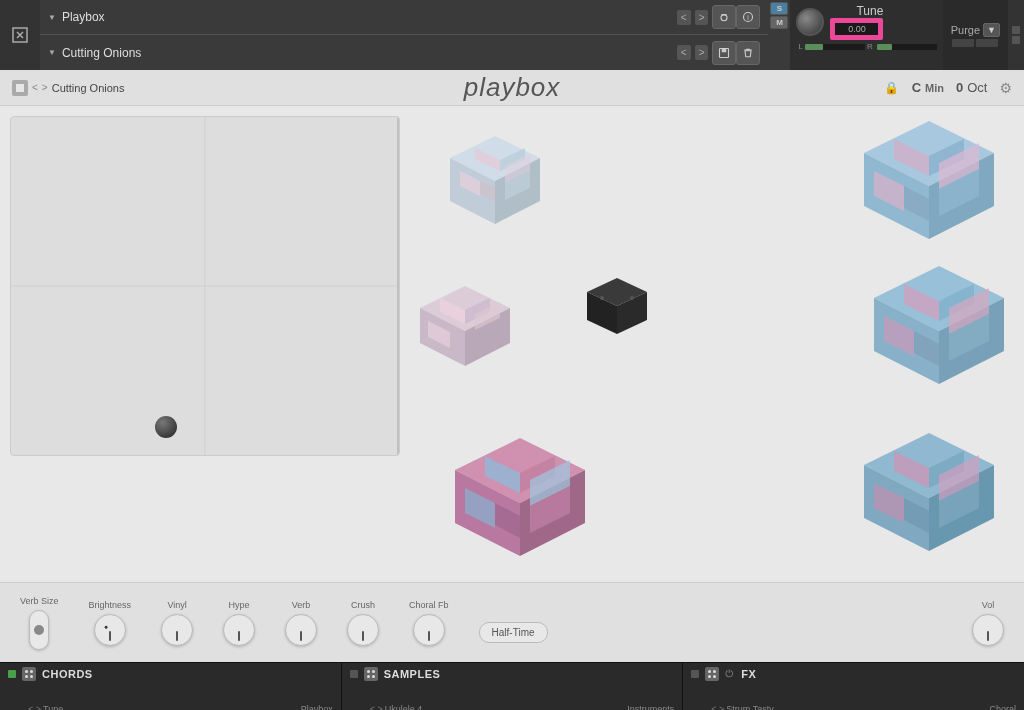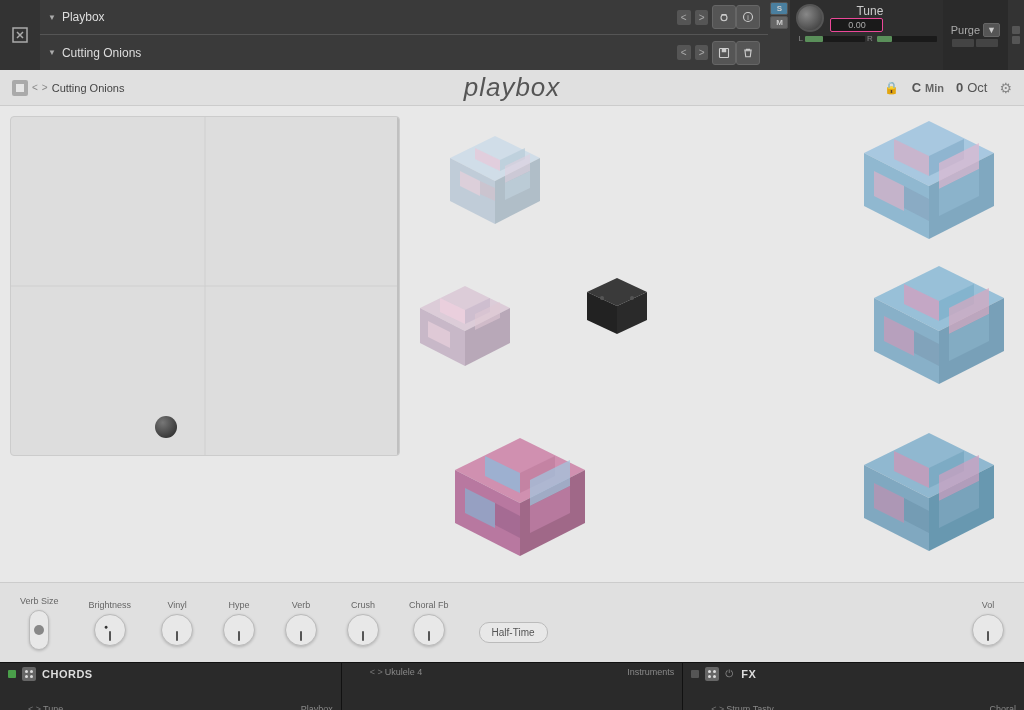--- a/index.html
+++ b/index.html
@@ -121,21 +121,21 @@
       font-size: 12px;
       margin-left: 26px;
     }
 
     .tune-value {
       background: #1a1a1a;
       color: #aaa;
       font-size: 9px;
       padding: 1px 4px;
       border-radius: 2px;
-      border: 1px solid #ec4899;
+      border: 5px solid #ec4899;
       min-width: 35px;
       text-align: center;
     }
 
     
     .plugin-main {
       background: #e8e8e8;
       width: 100%;
       height: calc(710px - 70px - 48px);
       position: relative;
@@ -829,20 +829,32 @@
     <div class="tab-bottom">
       <span class="tab-sub">
         <span style="color:#777;">&lt; &gt;</span>
         <span>Tune</span>
       </span>
       <span class="tab-mode">Playbox</span>
     </div>
   </div>
 
   <div class="bottom-tab">
+    <div class="tab-top">
+      <div class="tab-indicator"></div>
+      <div class="tab-dice">
+        <div class="tab-dice-dots">
+          <div class="dot"></div>
+          <div class="dot"></div>
+          <div class="dot"></div>
+          <div class="dot"></div>
+        </div>
+      </div>
+      <span class="tab-title">SAMPLES</span>
+    </div>
     <div class="tab-bottom">
       <span class="tab-sub">
         <span style="color:#777;">&lt; &gt;</span>
         <span>Ukulele 4</span>
       </span>
       <span class="tab-mode">Instruments</span>
     </div>
   </div>
 
   <div class="bottom-tab">

